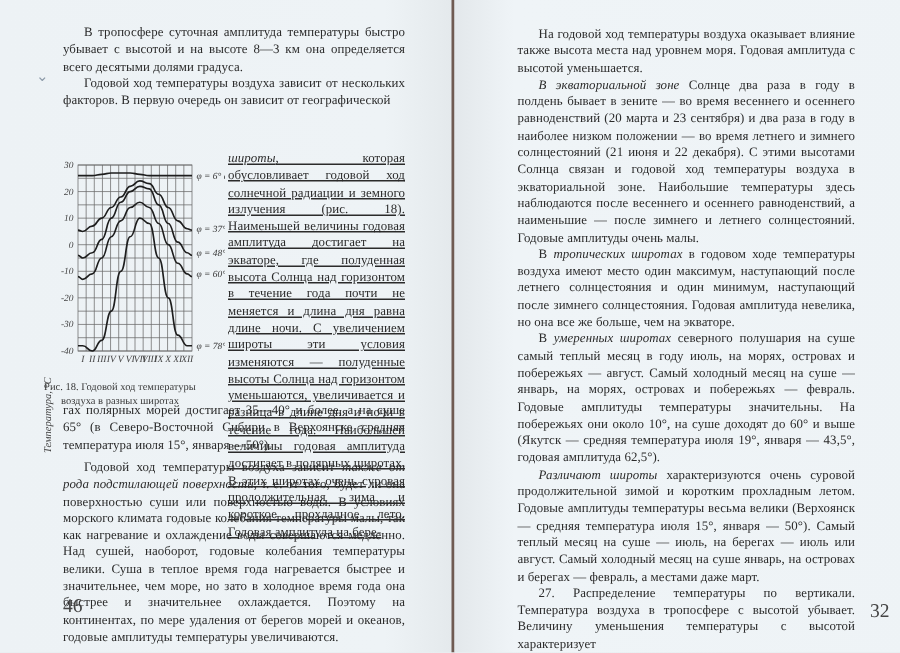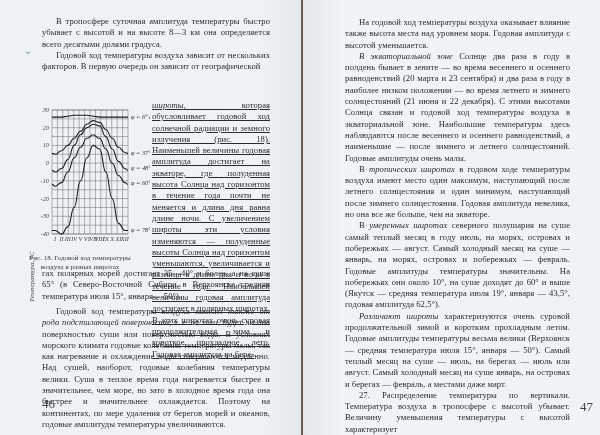--- a/index.html
+++ b/index.html
@@ -170,14 +170,14 @@
 <div class="page right">
   <div class="text block">
     <p>На годовой ход температуры воздуха оказывает влияние также высота места над уровнем моря. Годовая амплитуда с высотой уменьшается.</p>
     <p><em>В экваториальной зоне</em><span> Солнце два раза в году в полдень бывает в зените — во время весеннего и осеннего равноденствий (20 марта и 23 сентября) и два раза в году в наиболее низком положении — во время летнего и зимнего солнцестояний (21 июня и 22 декабря). С этими высотами Солнца связан и годовой ход температуры воздуха в экваториальной зоне. Наибольшие температуры здесь наблюдаются после весеннего и осеннего равноденствий, а наименьшие — после зимнего и летнего солнцестояний. Годовые амплитуды очень малы.</span></p>
     <p><span>В </span><em>тропических широтах</em><span> в годовом ходе температуры воздуха имеют место один максимум, наступающий после летнего солнцестояния и один минимум, наступающий после зимнего солнцестояния. Годовая амплитуда невелика, но она все же больше, чем на экваторе.</span></p>
     <p><span>В </span><em>умеренных широтах</em><span> северного полушария на суше самый теплый месяц в году июль, на морях, островах и побережьях — август. Самый холодный месяц на суше — январь, на морях, островах и побережьях — февраль. Годовые амплитуды температуры значительны. На побережьях они около 10°, на суше доходят до 60° и выше (Якутск — средняя температура июля 19°, января — 43,5°, годовая амплитуда 62,5°).</span></p>
     <p><em>Различают широты</em><span> характеризуются очень суровой продолжительной зимой и коротким прохладным летом. Годовые амплитуды температуры весьма велики (Верхоянск — средняя температура июля 15°, января — 50°). Самый теплый месяц на суше — июль, на берегах — июль или август. Самый холодный месяц на суше январь, на островах и берегах — февраль, а местами даже март.</span></p>
     <p><strong>27. Распределение температуры по вертикали.</strong><span> Температура воздуха в тропосфере с высотой убывает. Величину уменьшения температуры с высотой характеризует </span></p>
 
   </div>
-  <div class="pagenum">47</div>
+  <div class="pagenum">32</div>
 </div>
 
 </body></html>

